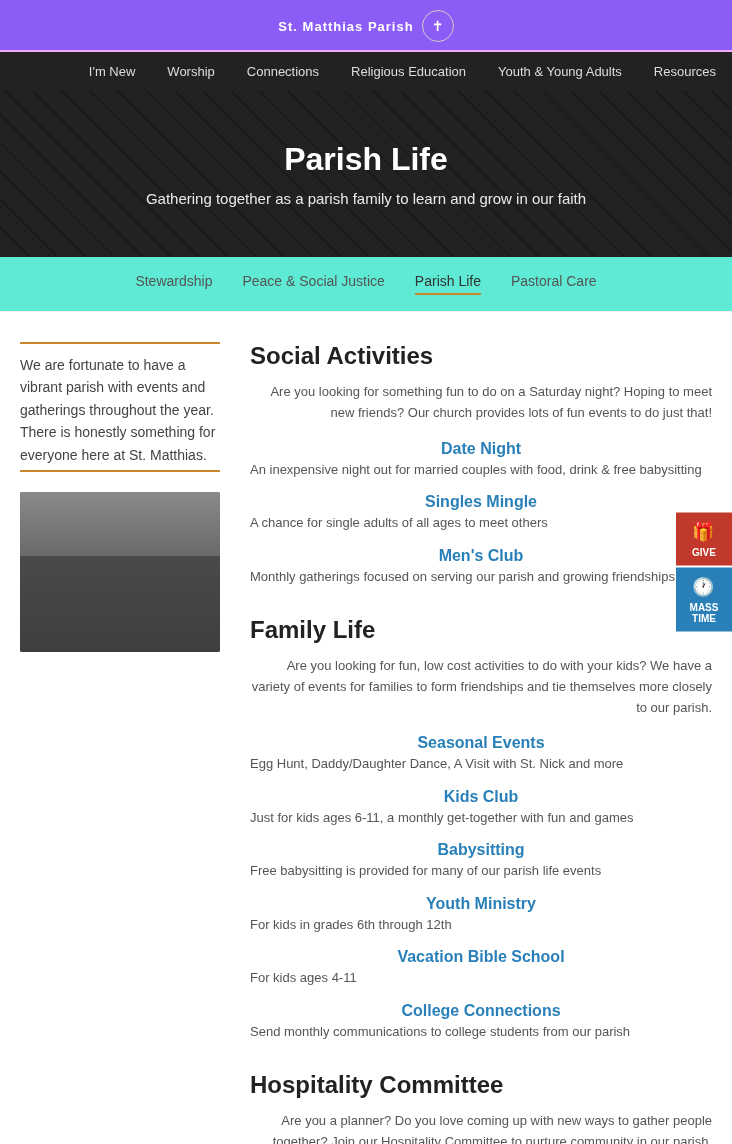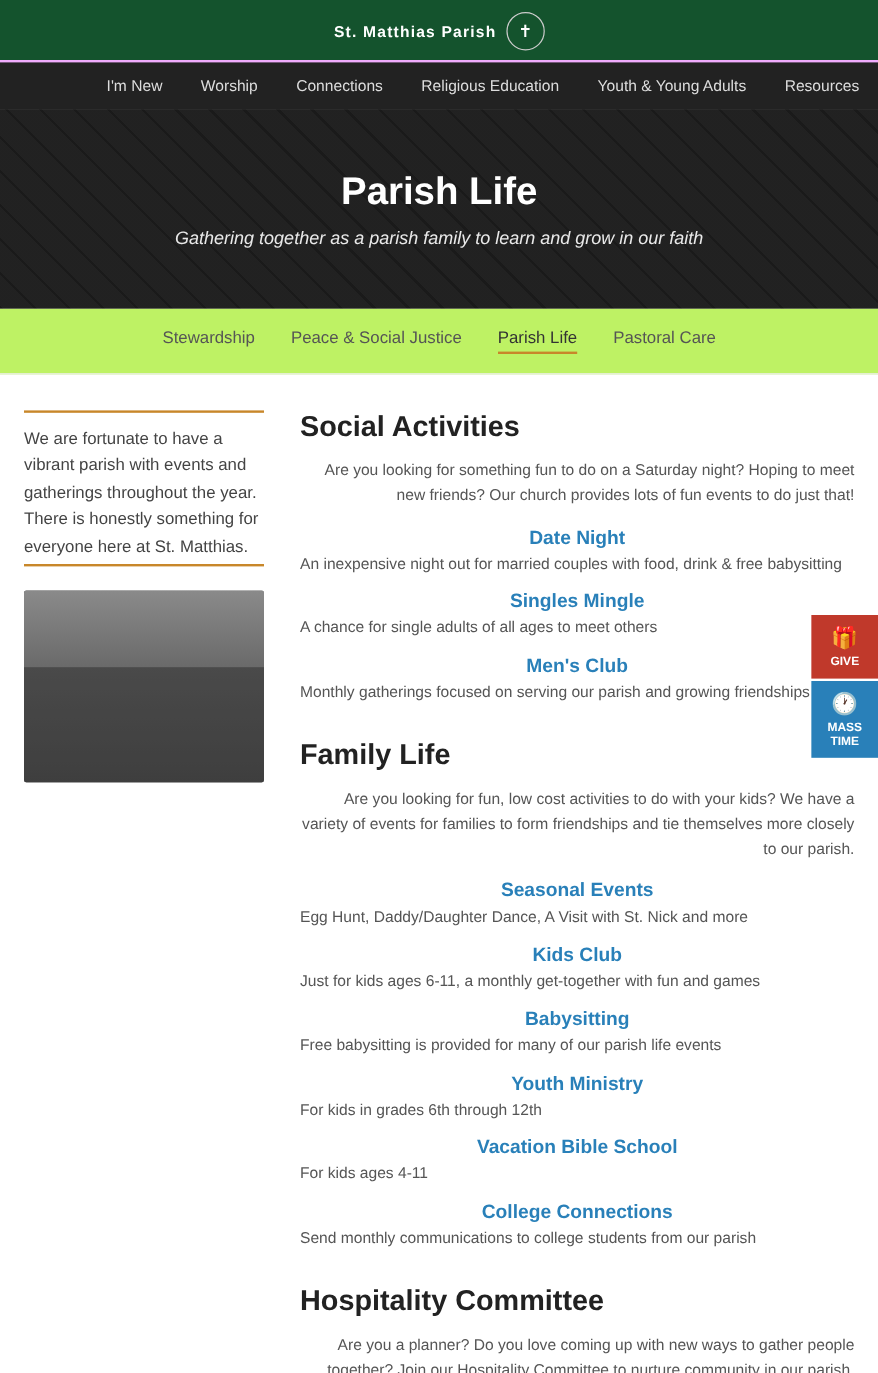--- a/index.html
+++ b/index.html
@@ -1,20 +1,20 @@
 <!DOCTYPE html>
 <html><head>
   <meta charset="utf-8">
   <style>
     * { margin: 0; padding: 0; box-sizing: border-box; }
     body { font-family: Arial, sans-serif; font-size: 14px; color: #333; width: 732px; background: #fff; }
 
     
     .site-header {
-      background: #14532d;
+      background: #8b5cf6;
       text-align: center;
       padding: 10px 0 0 0;
     }
     .logo-area {
       display: flex;
       align-items: center;
       justify-content: center;
       gap: 8px;
       padding-bottom: 8px;
     }
@@ -65,32 +65,31 @@
       align-items: center;
       justify-content: center;
     }
     .hero h1 {
       font-size: 32px;
       font-weight: bold;
       margin-bottom: 12px;
     }
     .hero p {
       font-size: 15px;
-      font-style: italic;
       opacity: 0.9;
     }
 
     
     .sub-nav {
       display: flex;
       justify-content: center;
       gap: 30px;
       padding: 16px 0;
       border-bottom: 1px solid #eee;
-      background: #bef264;
+      background: #5eead4;
     }
     .sub-nav a {
       color: #555;
       text-decoration: none;
       font-size: 14px;
       padding-bottom: 4px;
     }
     .sub-nav a.active {
       color: #333;
       border-bottom: 2px solid #c8872a;

